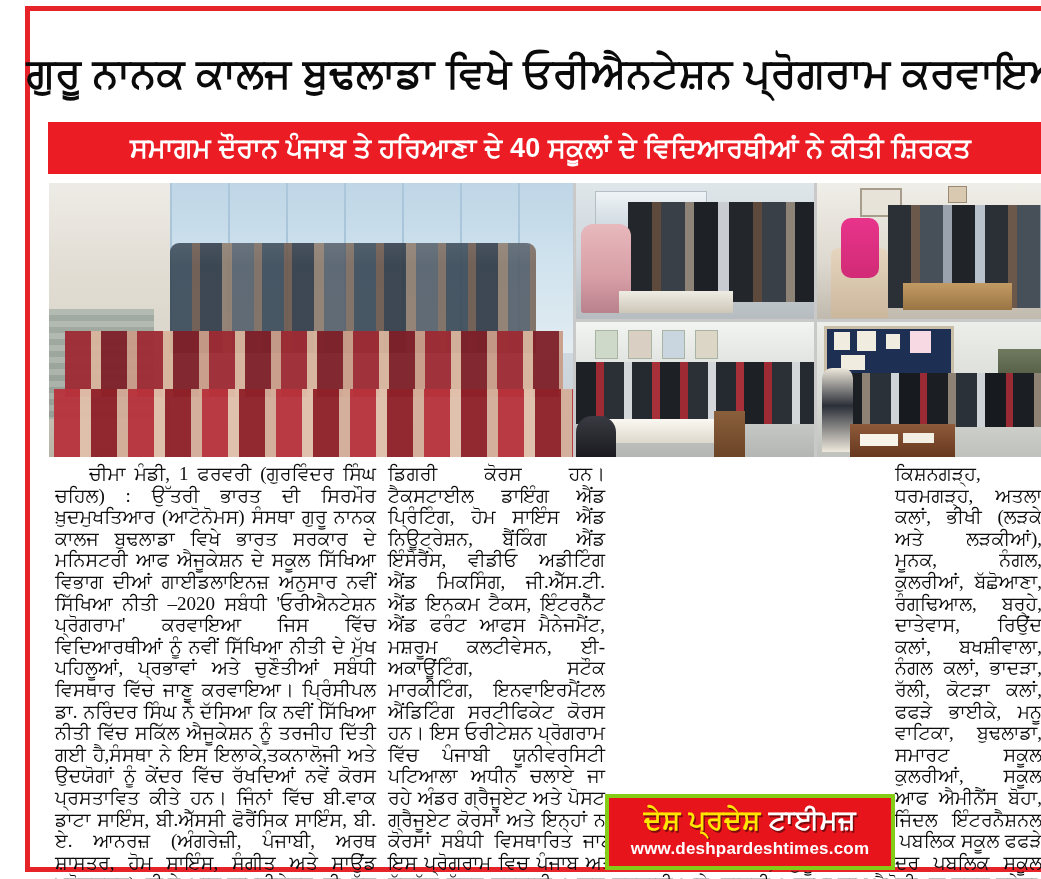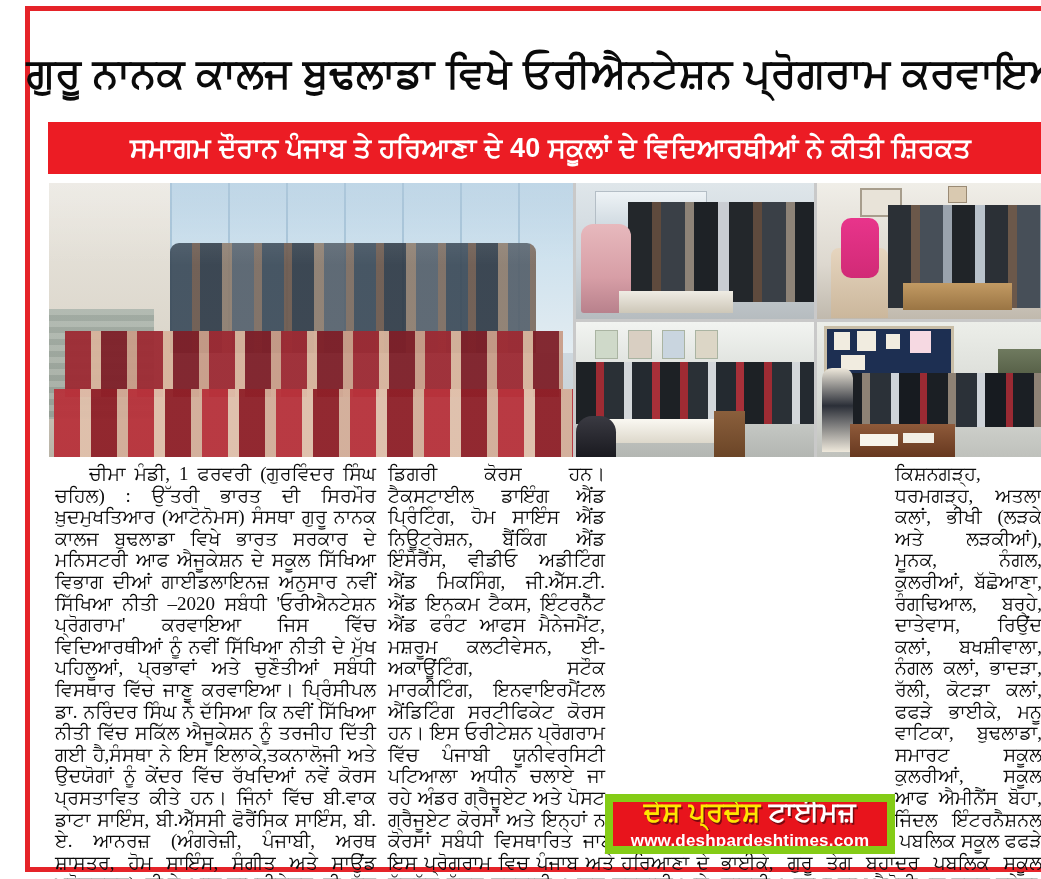--- a/index.html
+++ b/index.html
@@ -134,22 +134,22 @@
   
   .body-area{position:absolute;left:19px;top:452px;width:1006px;height:412px;}
   .cols{display:flex;gap:0;height:100%;}
   .col{width:333px;position:relative;padding:0 6px;box-sizing:border-box;}
   .col p{margin:0;font-family:Liberation Serif, serif;font-size:19px;
          line-height:21.6px;color:#0b0b0b;text-align:justify;
          text-justify:inter-word;word-spacing:0.5px;}
   .col p.indent{text-indent:34px;}
 
   
-  .logobox{position:absolute;left:575px;top:783px;width:290px;height:60px;
-           background:#e8141c;border:8px solid #84cc16;box-sizing:border-box;
+  .logobox{position:absolute;left:575px;top:783px;width:290px;height:76px;
+           background:#e8141c;border:4px solid #84cc16;box-sizing:border-box;
            display:flex;flex-direction:column;align-items:center;justify-content:center;
            overflow:hidden;}
   .logo-title{font-weight:700;font-size:27px;line-height:1;color:#ffe600;
            text-shadow:1.5px 1.5px 0 #7a0a0f;white-space:nowrap;letter-spacing:0.5px;}
   .logo-title .w{color:#ffffff;}
   .logo-url{font-weight:700;font-size:17px;line-height:1;color:#ffffff;margin-top:6px;
            white-space:nowrap;letter-spacing:0.2px;}
 </style>
 </head>
 <body>

